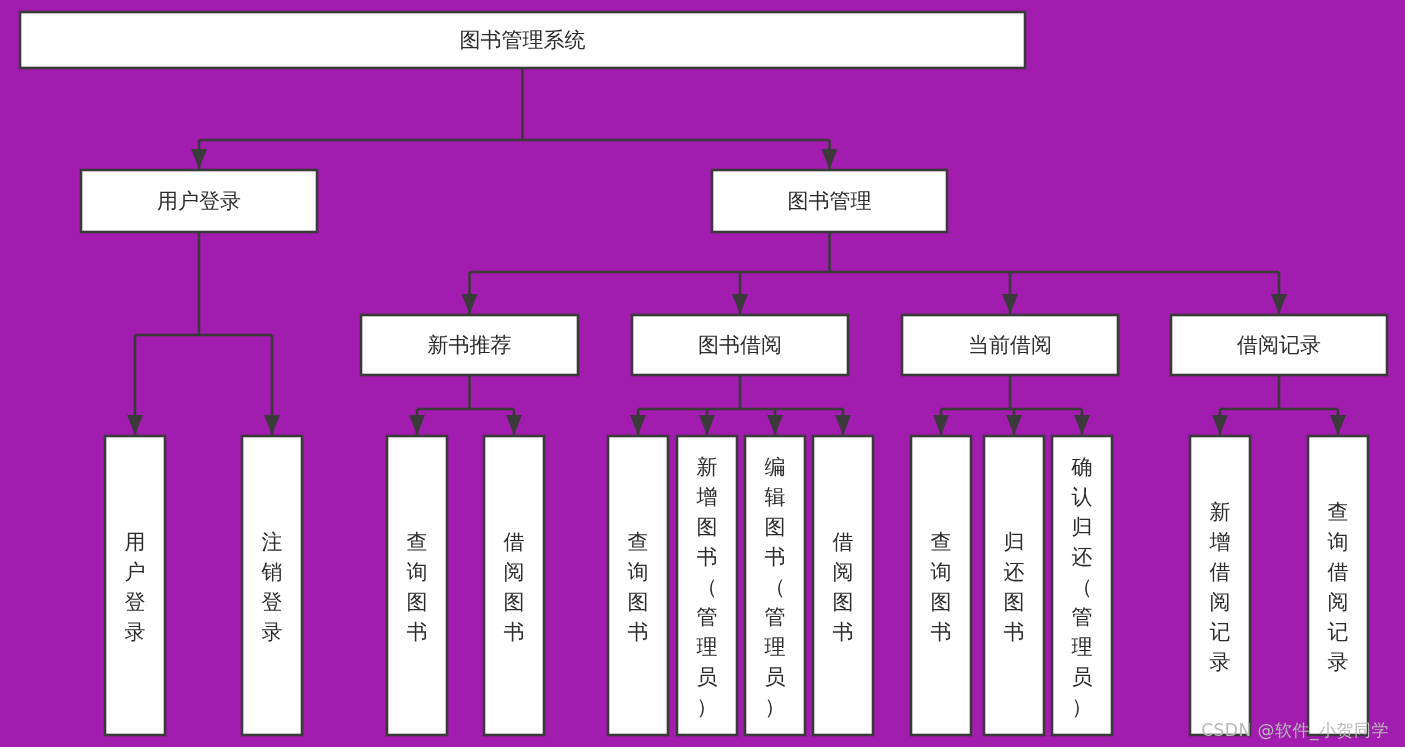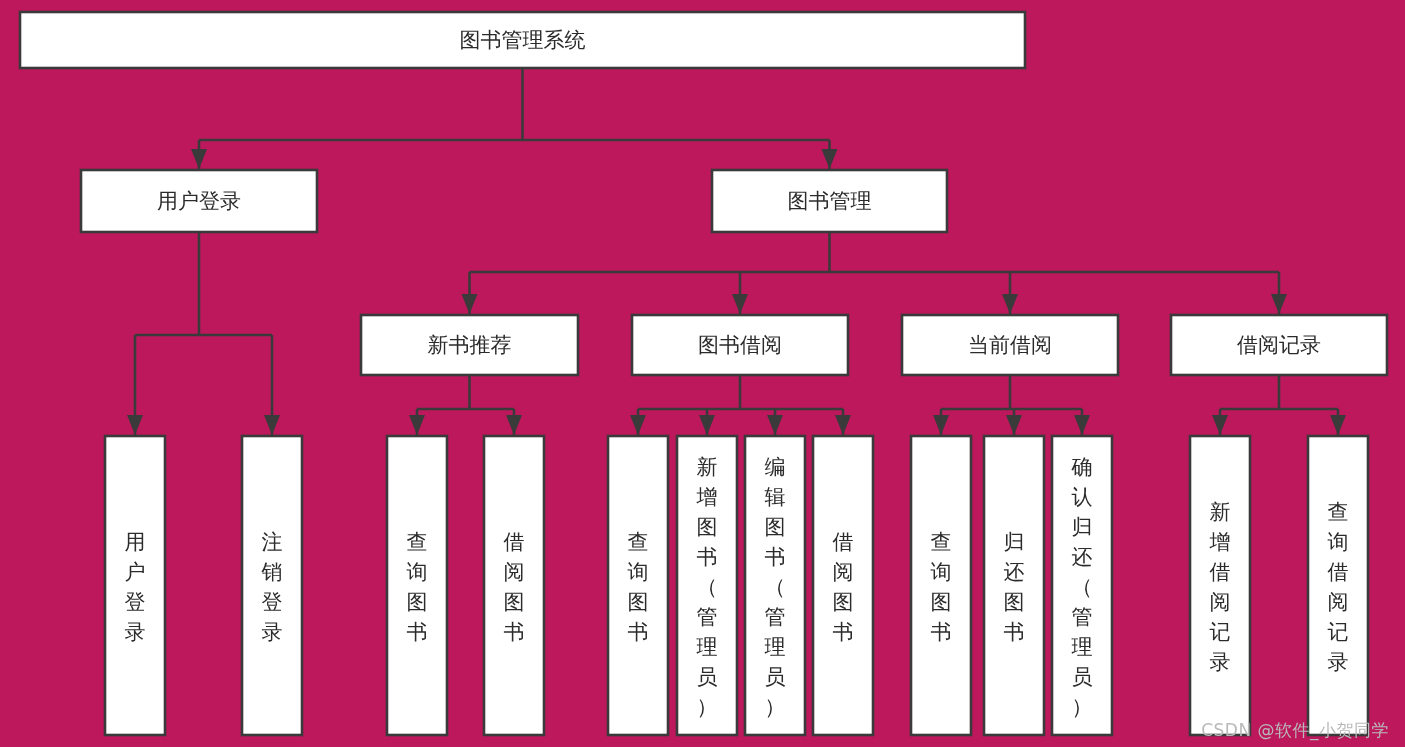--- a/index.html
+++ b/index.html
@@ -7,21 +7,21 @@
     padding: 0;
     background: #ffffff;
   }
   body {
     font-family: "DejaVu Sans", "Liberation Sans", sans-serif;
   }
   #diagram-root {
     position: relative;
     width: 1405px;
     height: 747px;
-    background: #be185d;
+    background: #a21caf;
     overflow: hidden;
   }
   svg.diagram-canvas {
     position: absolute;
     left: 0;
     top: 0;
     width: 1405px;
     height: 747px;
   }
   .node-box {

